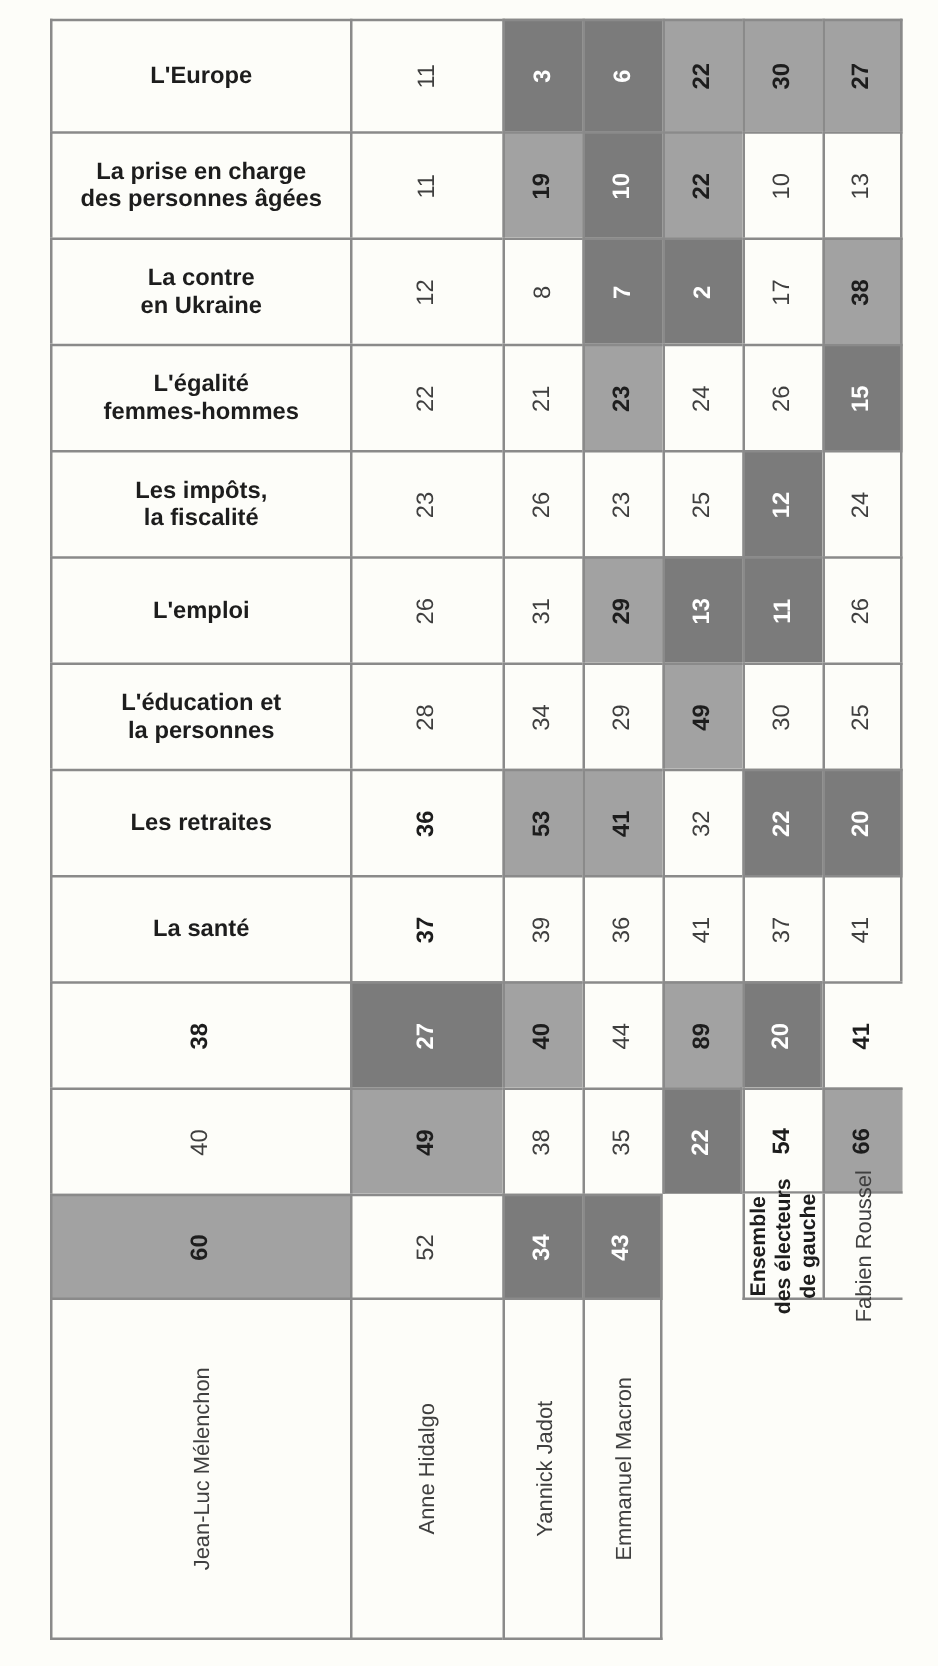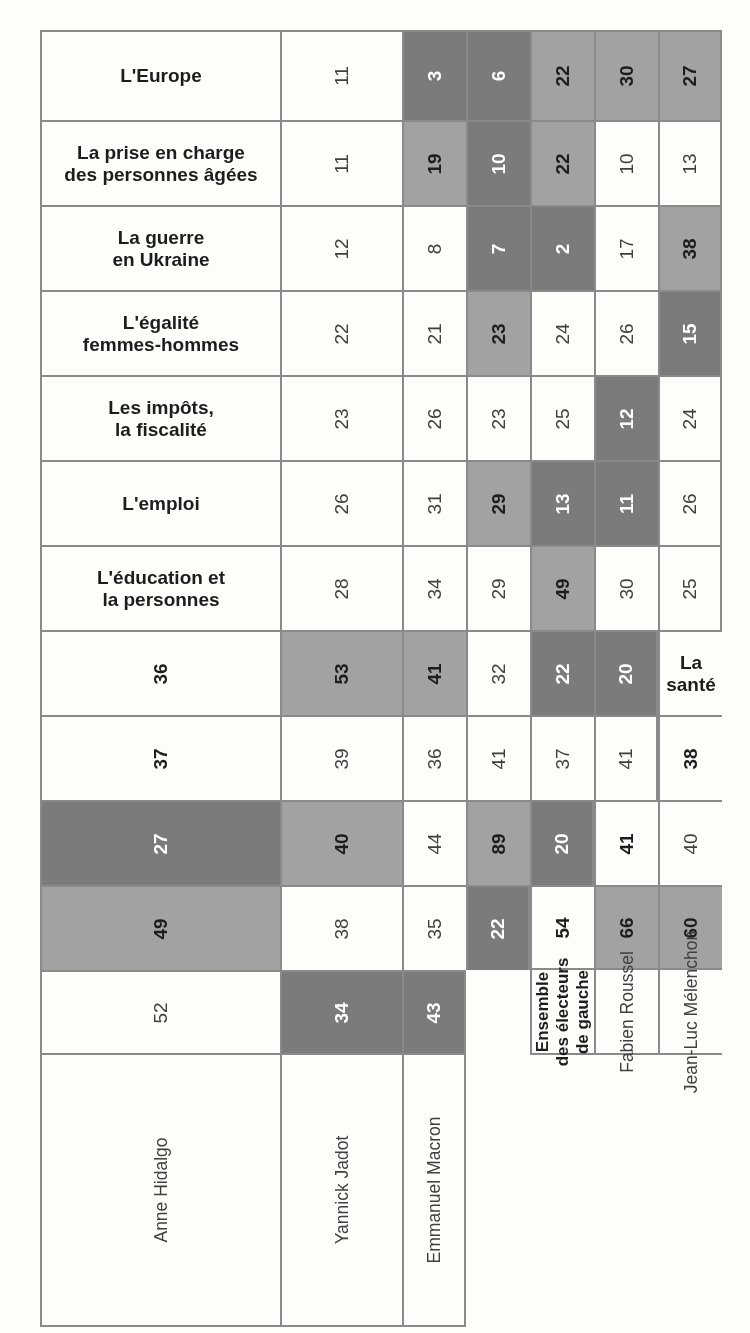--- a/index.html
+++ b/index.html
@@ -10,21 +10,21 @@
     width: 750px;
     height: 1333px;
     background: var(--cellbg, #fdfdf9);
     font-family: "Liberation Sans", sans-serif;
     overflow: hidden;
     position: relative;
   }
   .grid {
     position: absolute;
     left: 40px;
-    top: 30px;
+    top: 15px;
     display: grid;
     grid-template-columns: 240px 122px repeat(5, 64px);
     grid-template-rows: 90px repeat(11, 85px) 272px;
   }
   .cell {
     border-left: 2px solid var(--line, #8a8a8a);
     border-top: 2px solid var(--line, #8a8a8a);
     background: var(--cellbg, #fdfdf9);
     display: flex;
     align-items: center;
@@ -121,21 +121,21 @@
     </div>
     <div class="cell num mid">
       <span>22</span>
     </div>
     <div class="cell num">
       <span>10</span>
     </div>
     <div class="cell num col-last">
       <span>13</span>
     </div>
-    <div class="cell topic">La guerre
+    <div class="cell topic">La contre
 en Ukraine</div>
     <div class="cell num">
       <span>12</span>
     </div>
     <div class="cell num">
       <span>8</span>
     </div>
     <div class="cell num dark">
       <span>7</span>
     </div>
@@ -220,20 +220,21 @@
     </div>
     <div class="cell num mid">
       <span>49</span>
     </div>
     <div class="cell num">
       <span>30</span>
     </div>
     <div class="cell num col-last">
       <span>25</span>
     </div>
+    <div class="cell topic">Les retraites</div>
     <div class="cell num bold">
       <span>36</span>
     </div>
     <div class="cell num mid">
       <span>53</span>
     </div>
     <div class="cell num mid">
       <span>41</span>
     </div>
     <div class="cell num">

